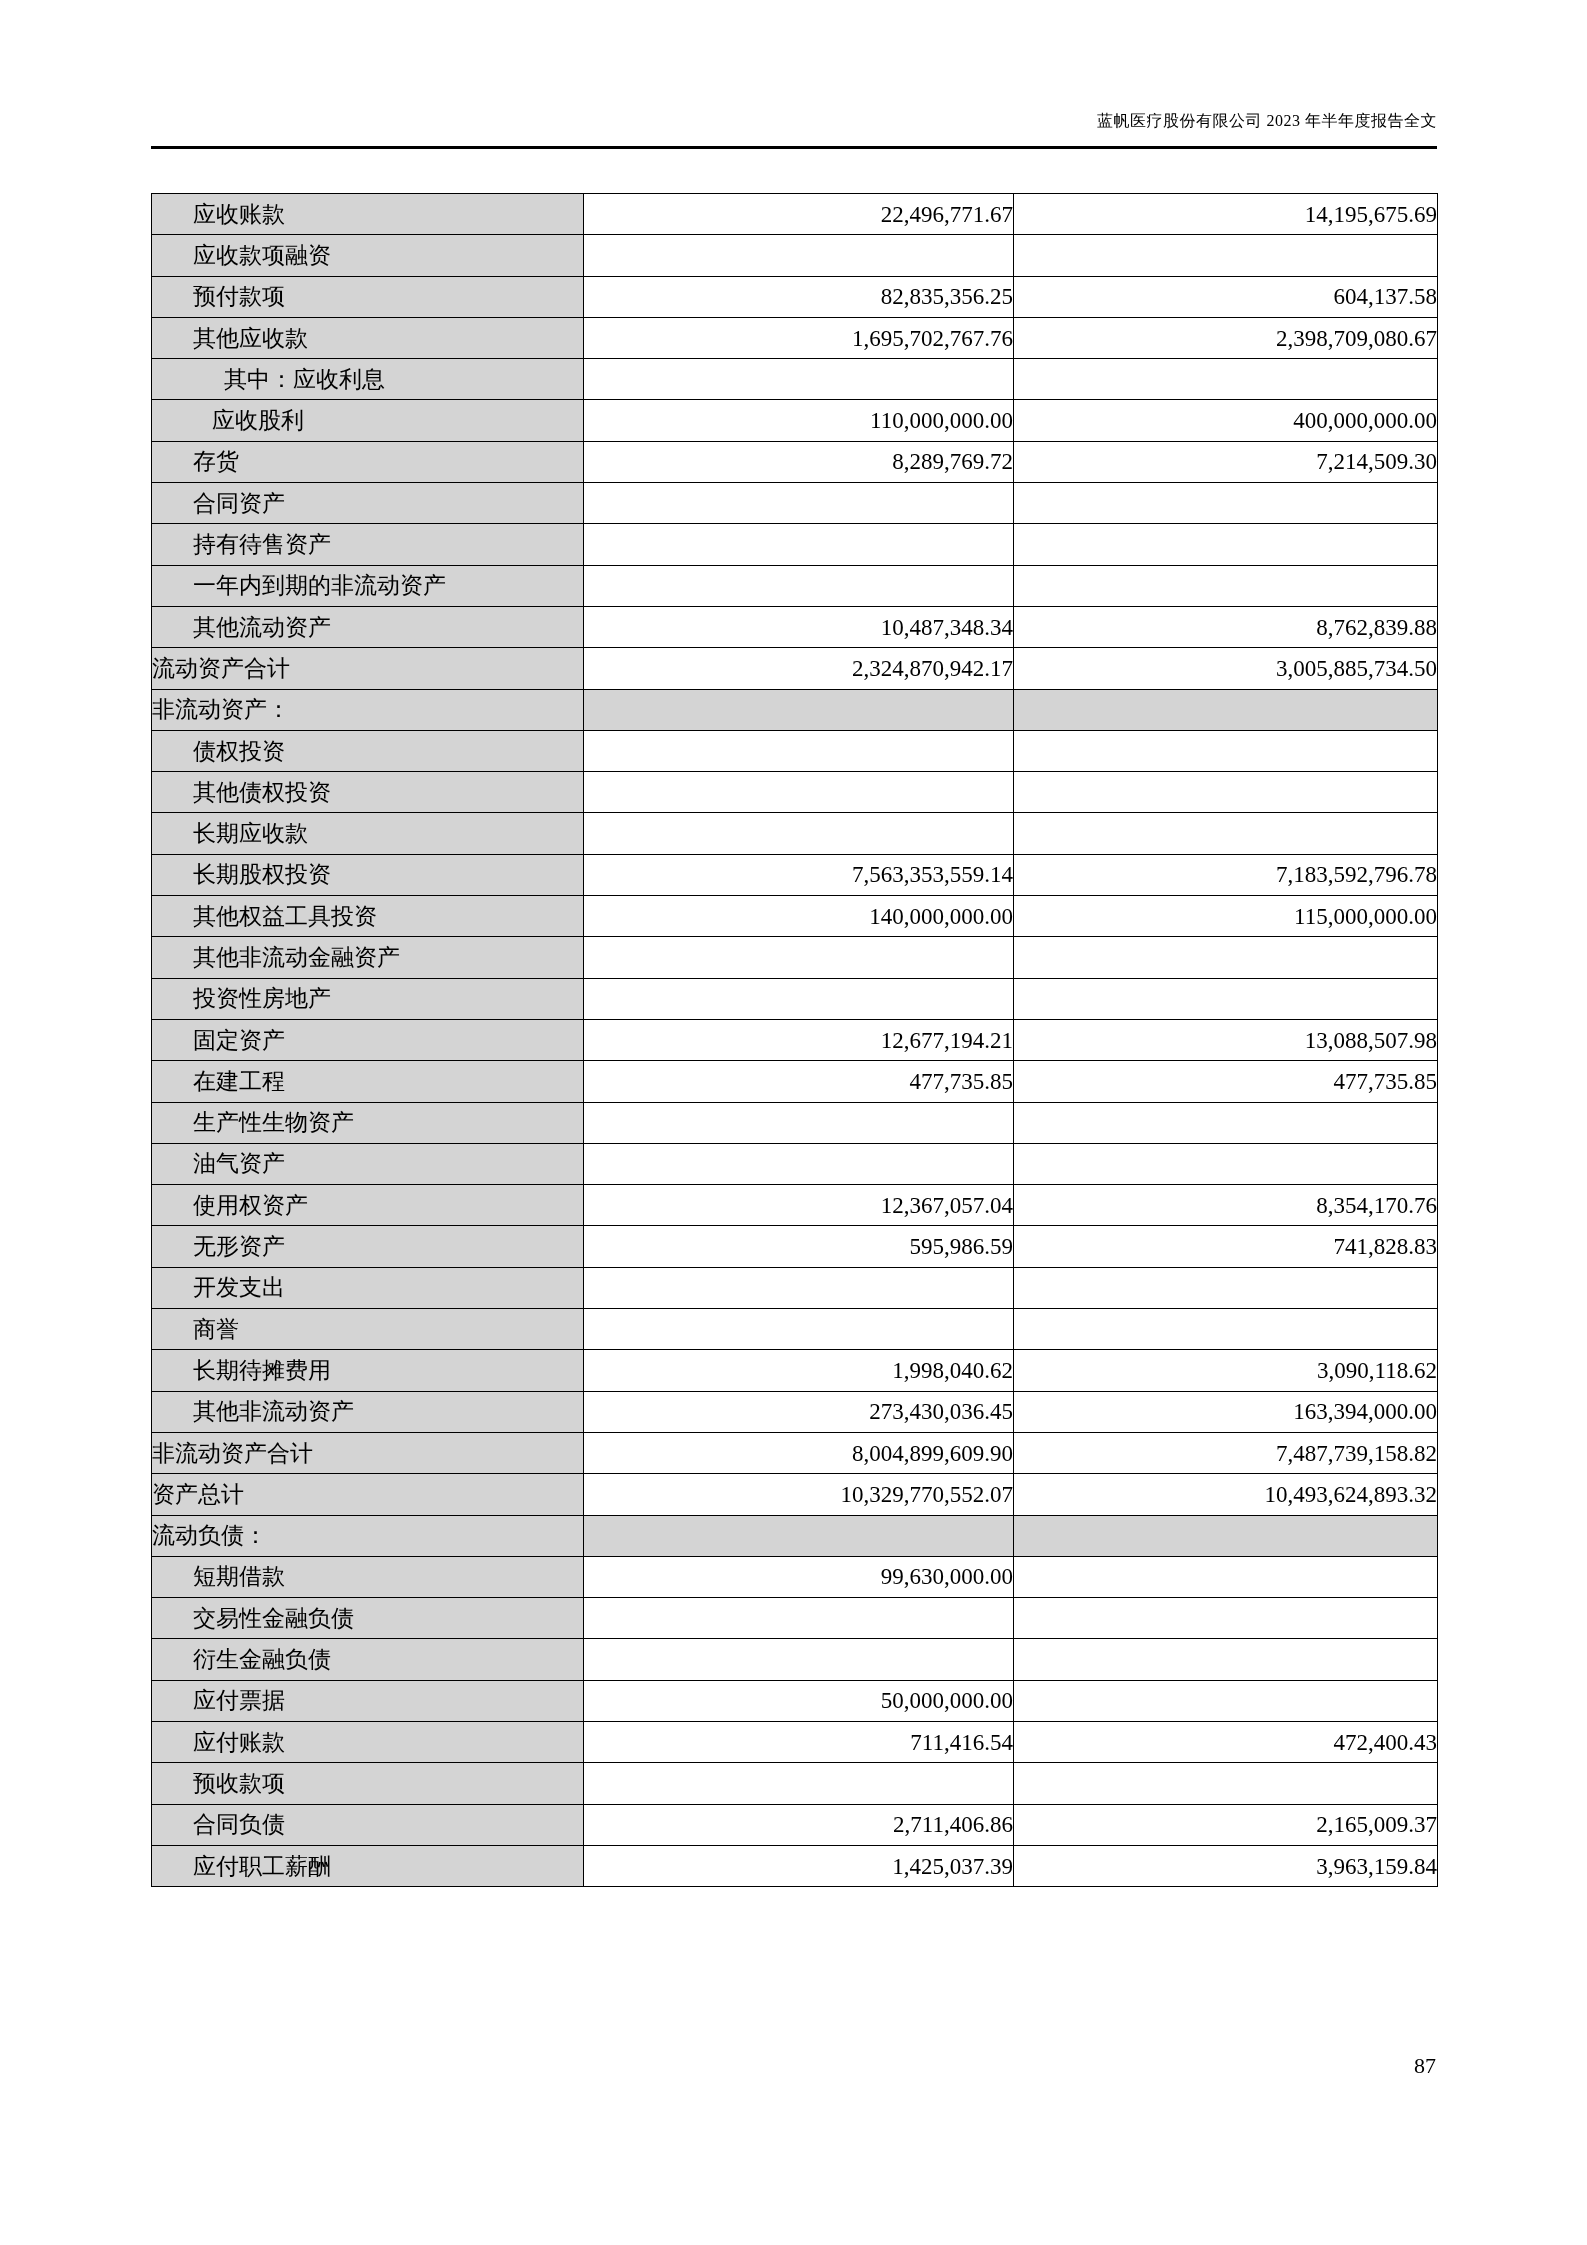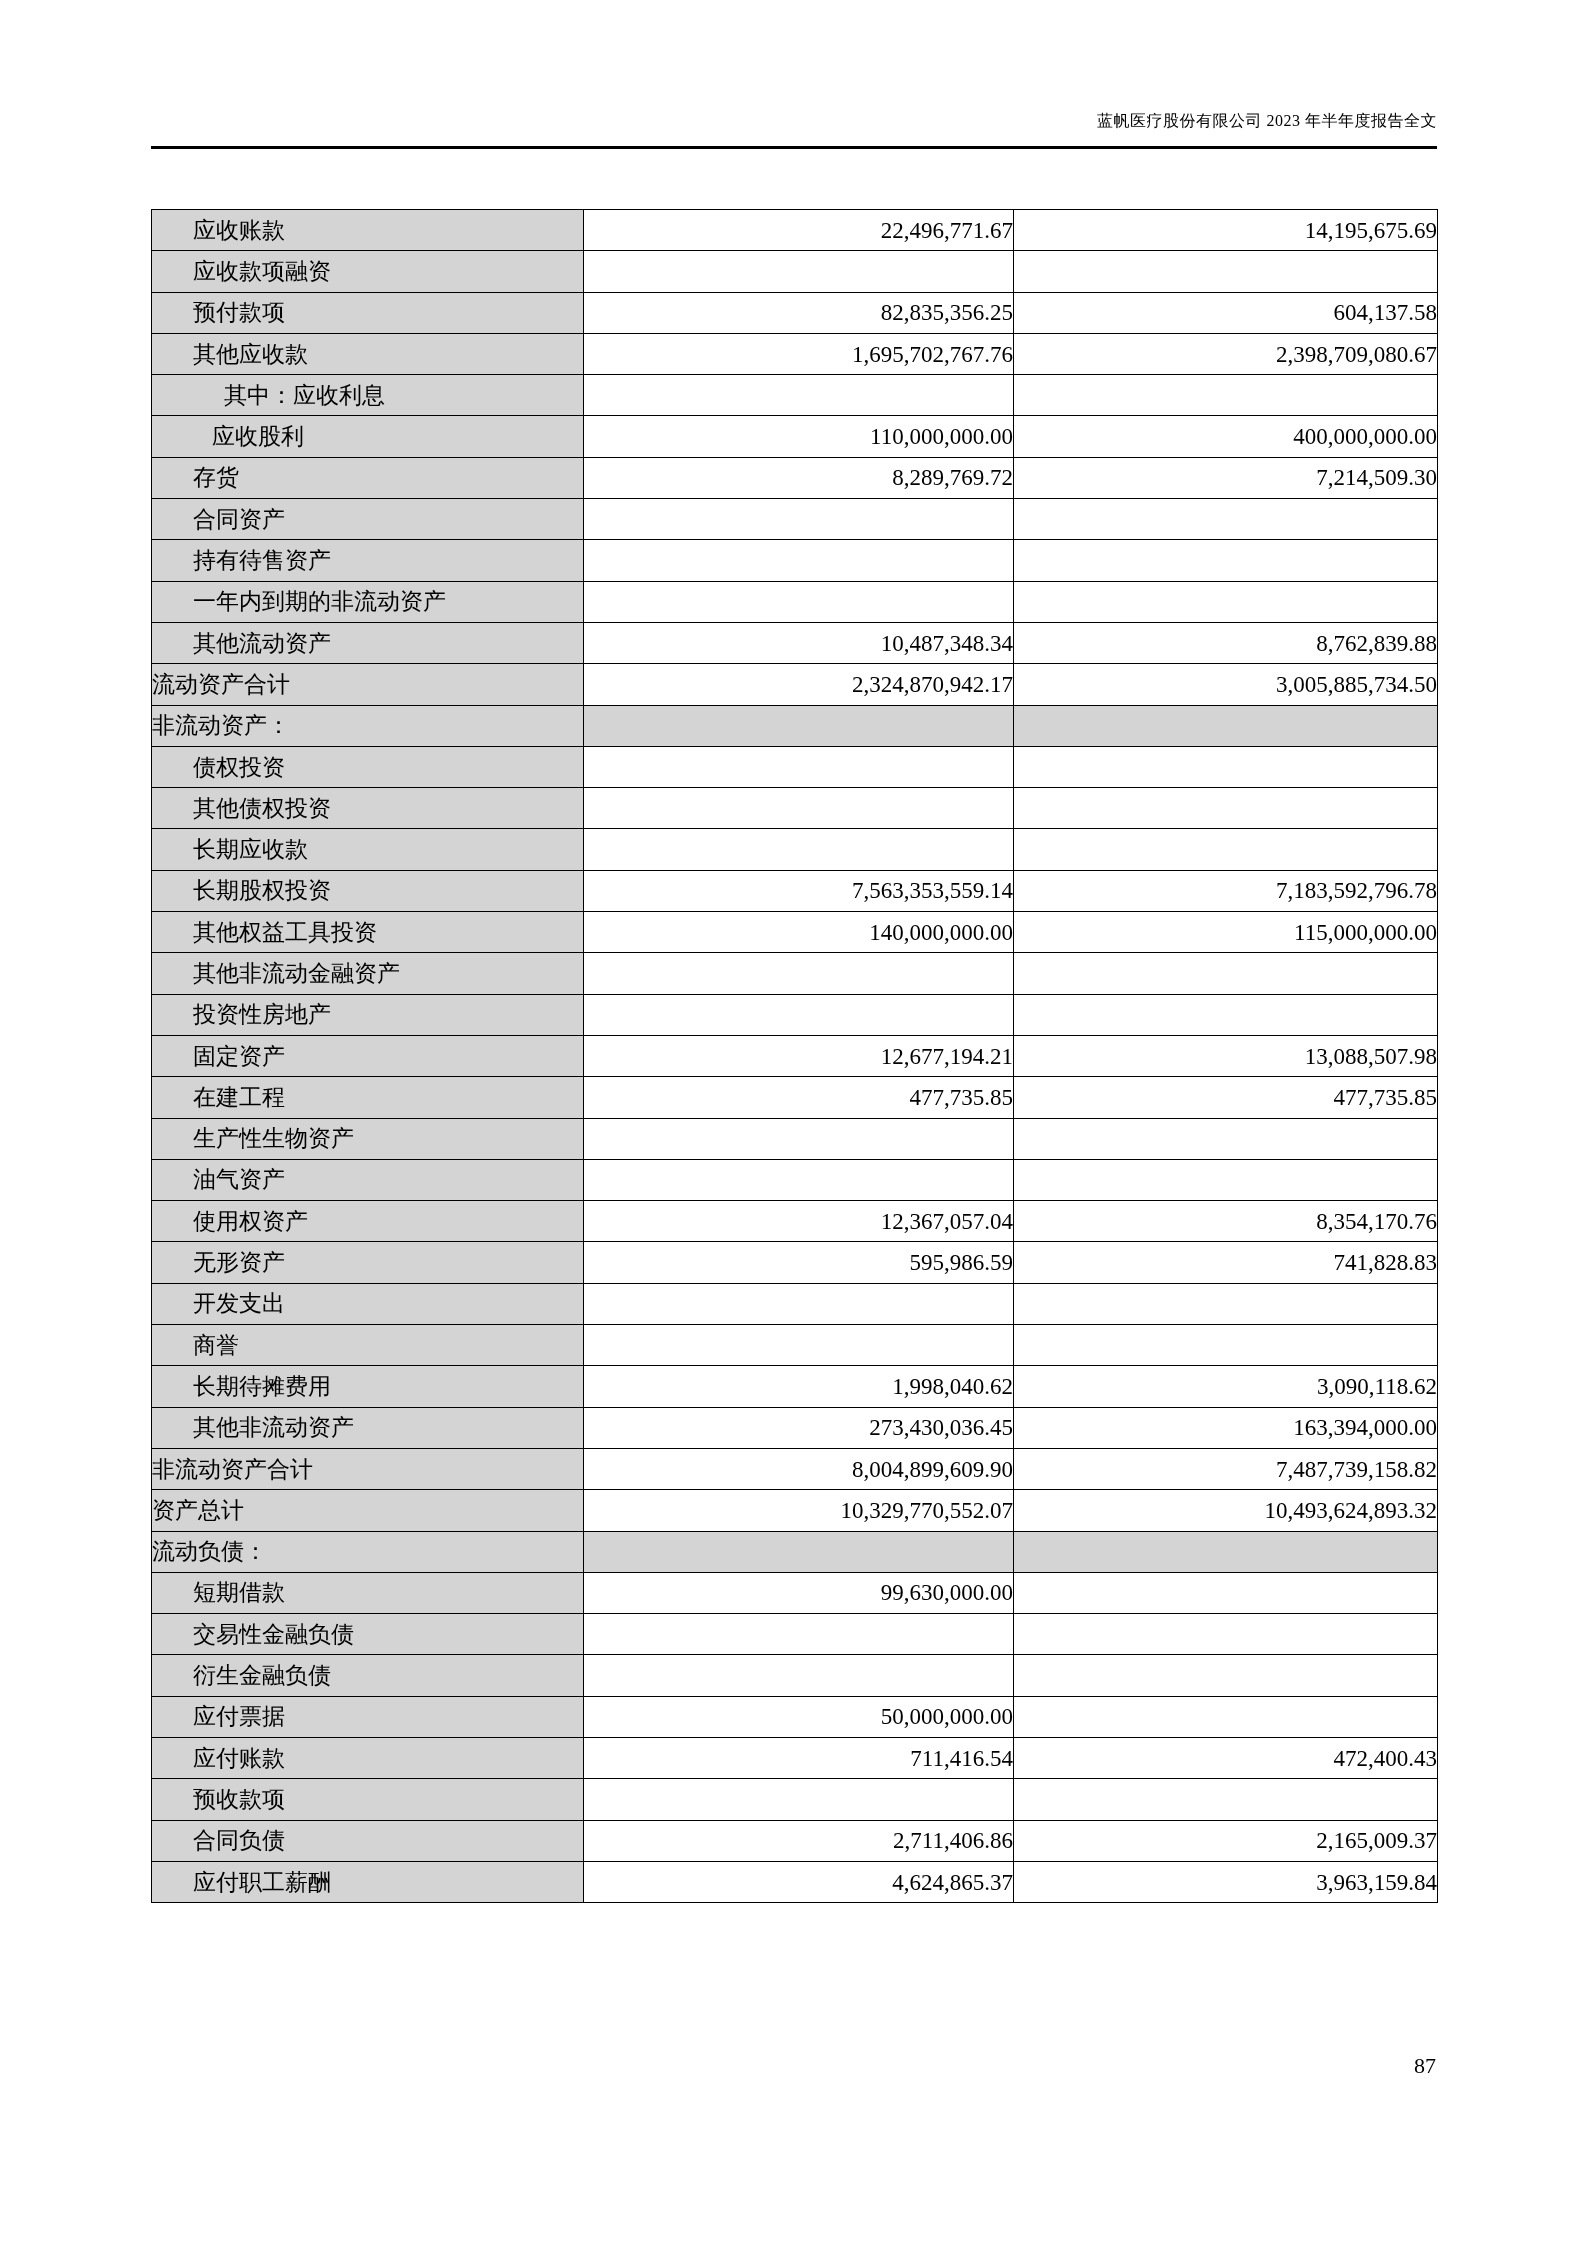--- a/index.html
+++ b/index.html
@@ -1,20 +1,20 @@
 <!DOCTYPE html>
 <html><head>
 <meta charset="utf-8">
 <style>
   html, body { margin: 0; padding: 0; background: #ffffff; }
   body { width: 1587px; height: 2245px; position: relative; overflow: hidden;
          font-family: "Liberation Serif", "DejaVu Serif", serif; color: #000; }
   .header-title { position: absolute; right: 150px; top: 111px; font-size: 16px; letter-spacing: 0.5px; }
   .header-rule { position: absolute; left: 151px; top: 146px; width: 1286px; height: 3px; background: #000; }
-  table.bs { position: absolute; left: 151px; top: 193px; width: 1286px; border-collapse: collapse; table-layout: fixed; margin-top: 16px; }
+  table.bs { position: absolute; left: 151px; top: 193px; width: 1286px; border-collapse: collapse; table-layout: fixed; }
   table.bs col.c1 { width: 432px; }
   table.bs col.c2 { width: 430px; }
   table.bs col.c3 { width: 424px; }
   table.bs td { border: 1.5px solid #000; height: 40.3px; padding: 0; font-size: 23px; line-height: 1; vertical-align: middle; }
   td.label { background: #d4d4d4; padding-left: 16px; white-space: nowrap; }
   td.label.ind1 { padding-left: 41px; }
   td.label.ind2 { padding-left: 72px; font-family: Liberation Serif, serif; }
   td.label.ind3 { padding-left: 60px; }
   td.num { text-align: right; padding-right: 12px; background: #fff; }
   tr.section td.num { background: #d4d4d4; }
@@ -228,19 +228,19 @@
         <td class="num"></td>
         <td class="num"></td>
       </tr>
       <tr>
         <td class="label ind1">合同负债</td>
         <td class="num">2,711,406.86</td>
         <td class="num">2,165,009.37</td>
       </tr>
       <tr>
         <td class="label ind1">应付职工薪酬</td>
-        <td class="num">4,624,865.37</td>
+        <td class="num">1,425,037.39</td>
         <td class="num">3,963,159.84</td>
       </tr>
     </tbody>
 </table>
 
 <div class="page-number">87</div>
 
 </body></html>

